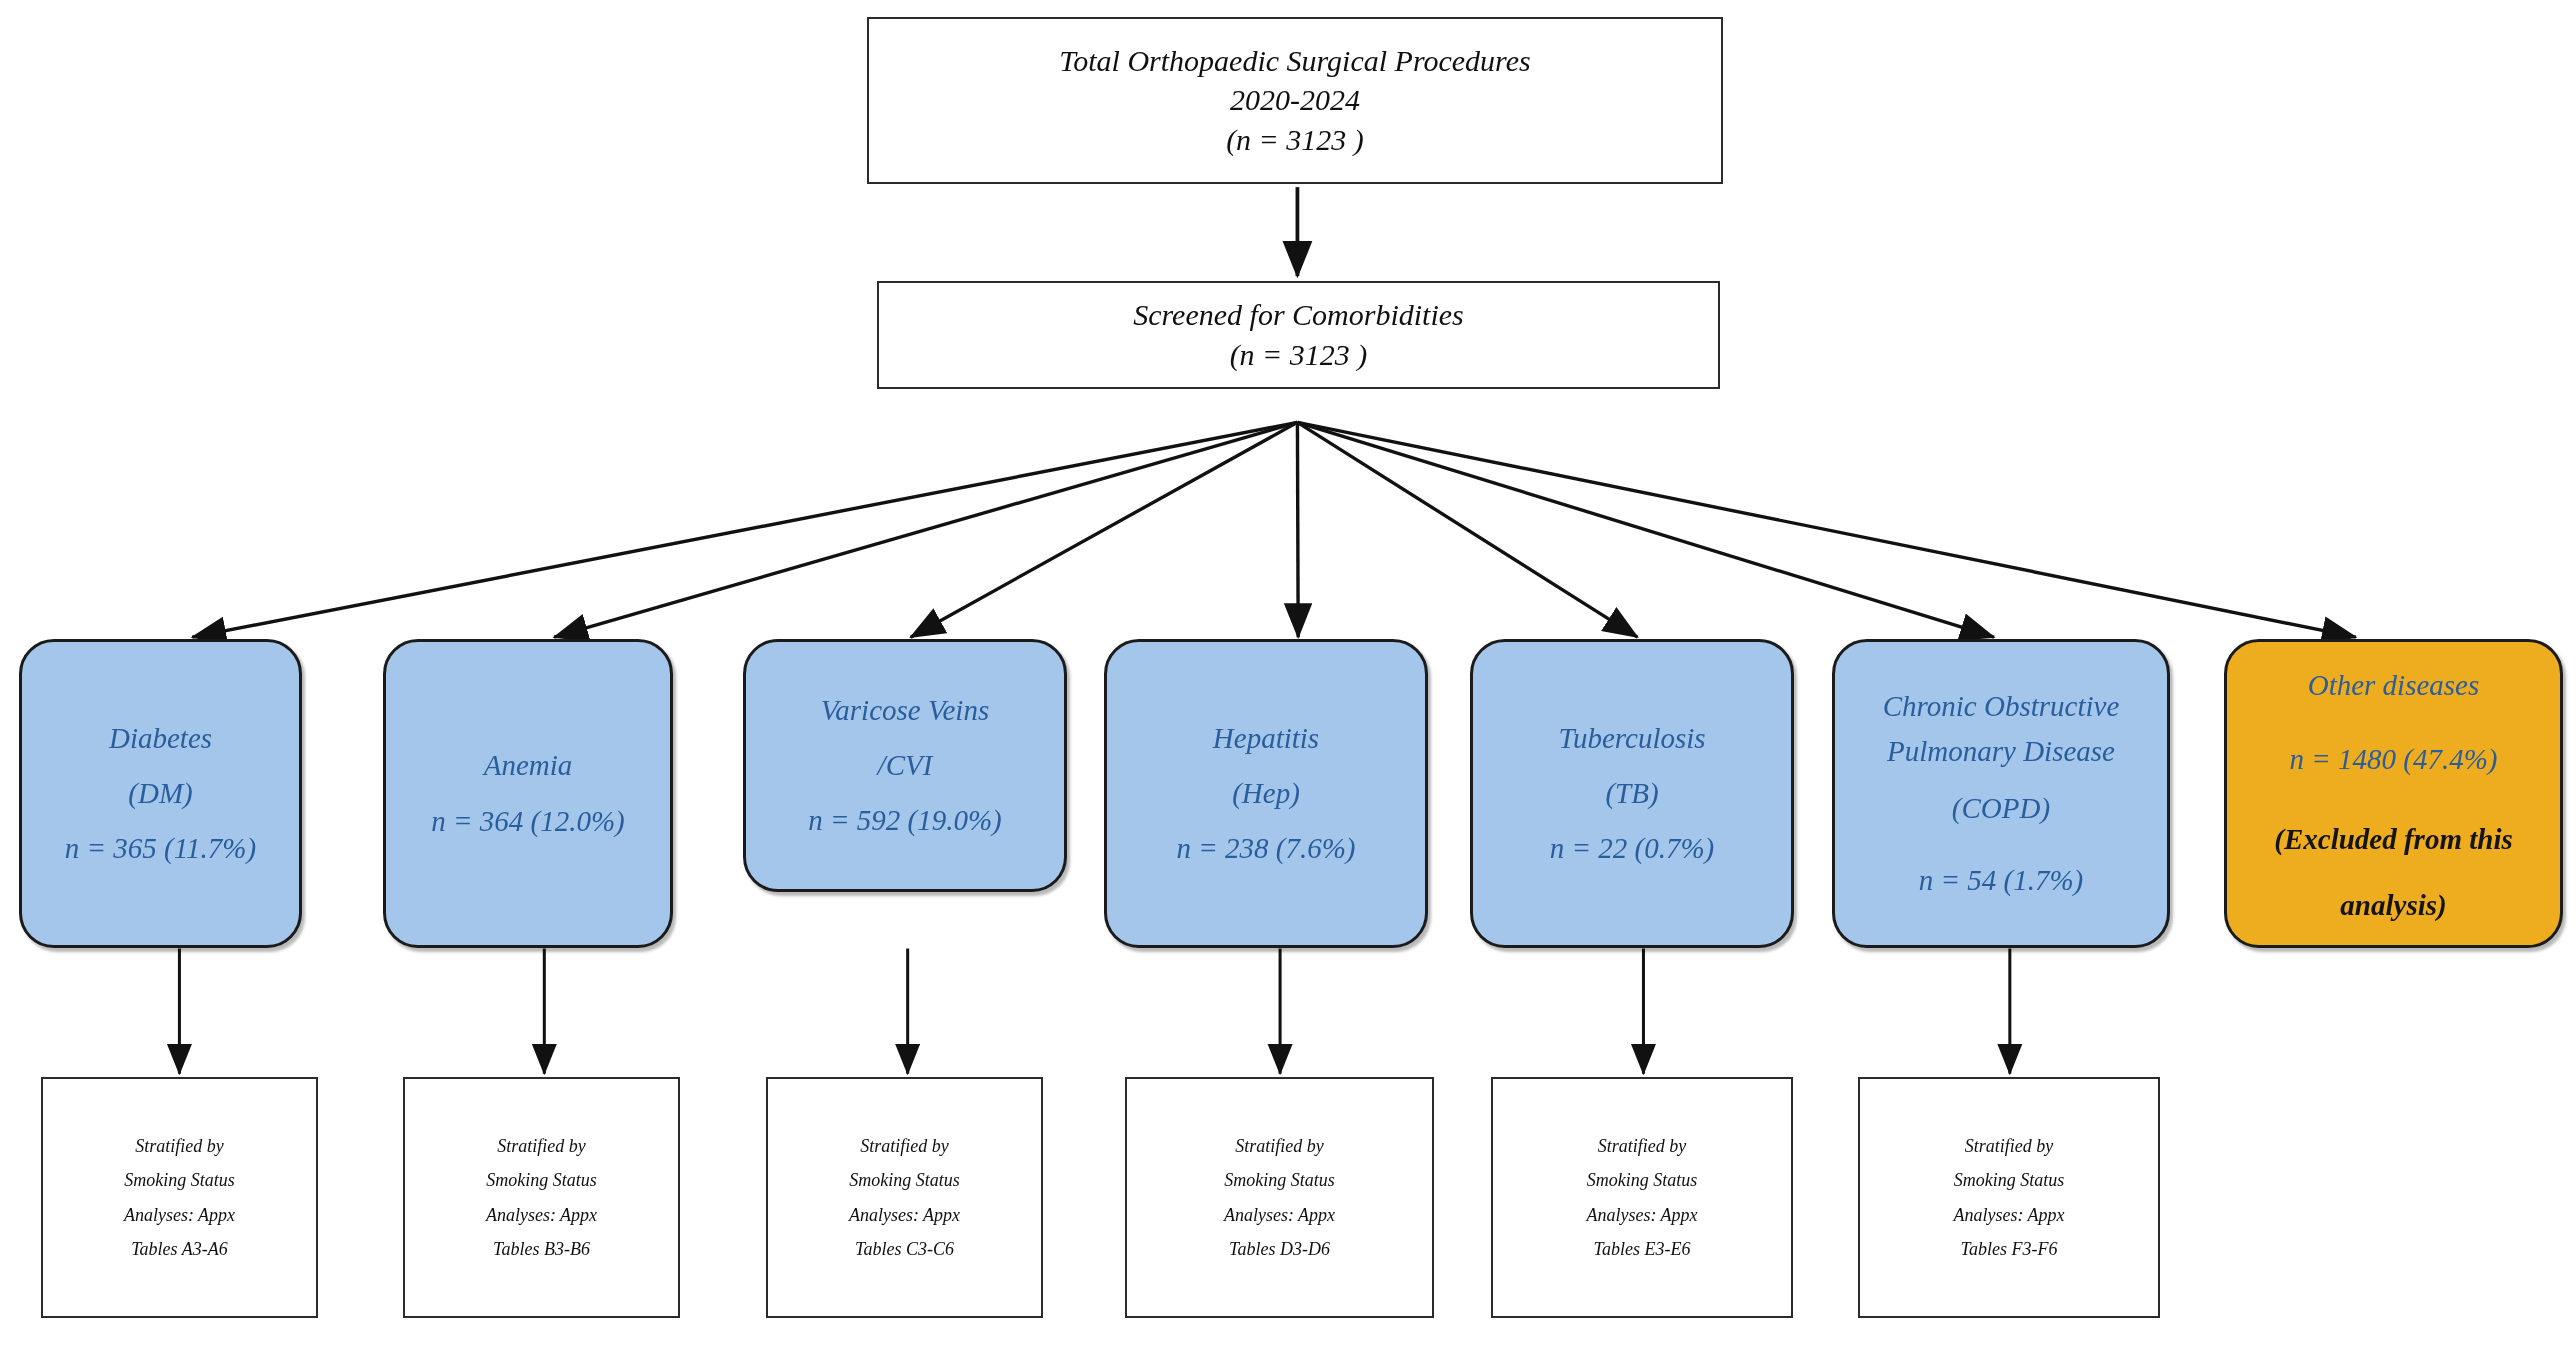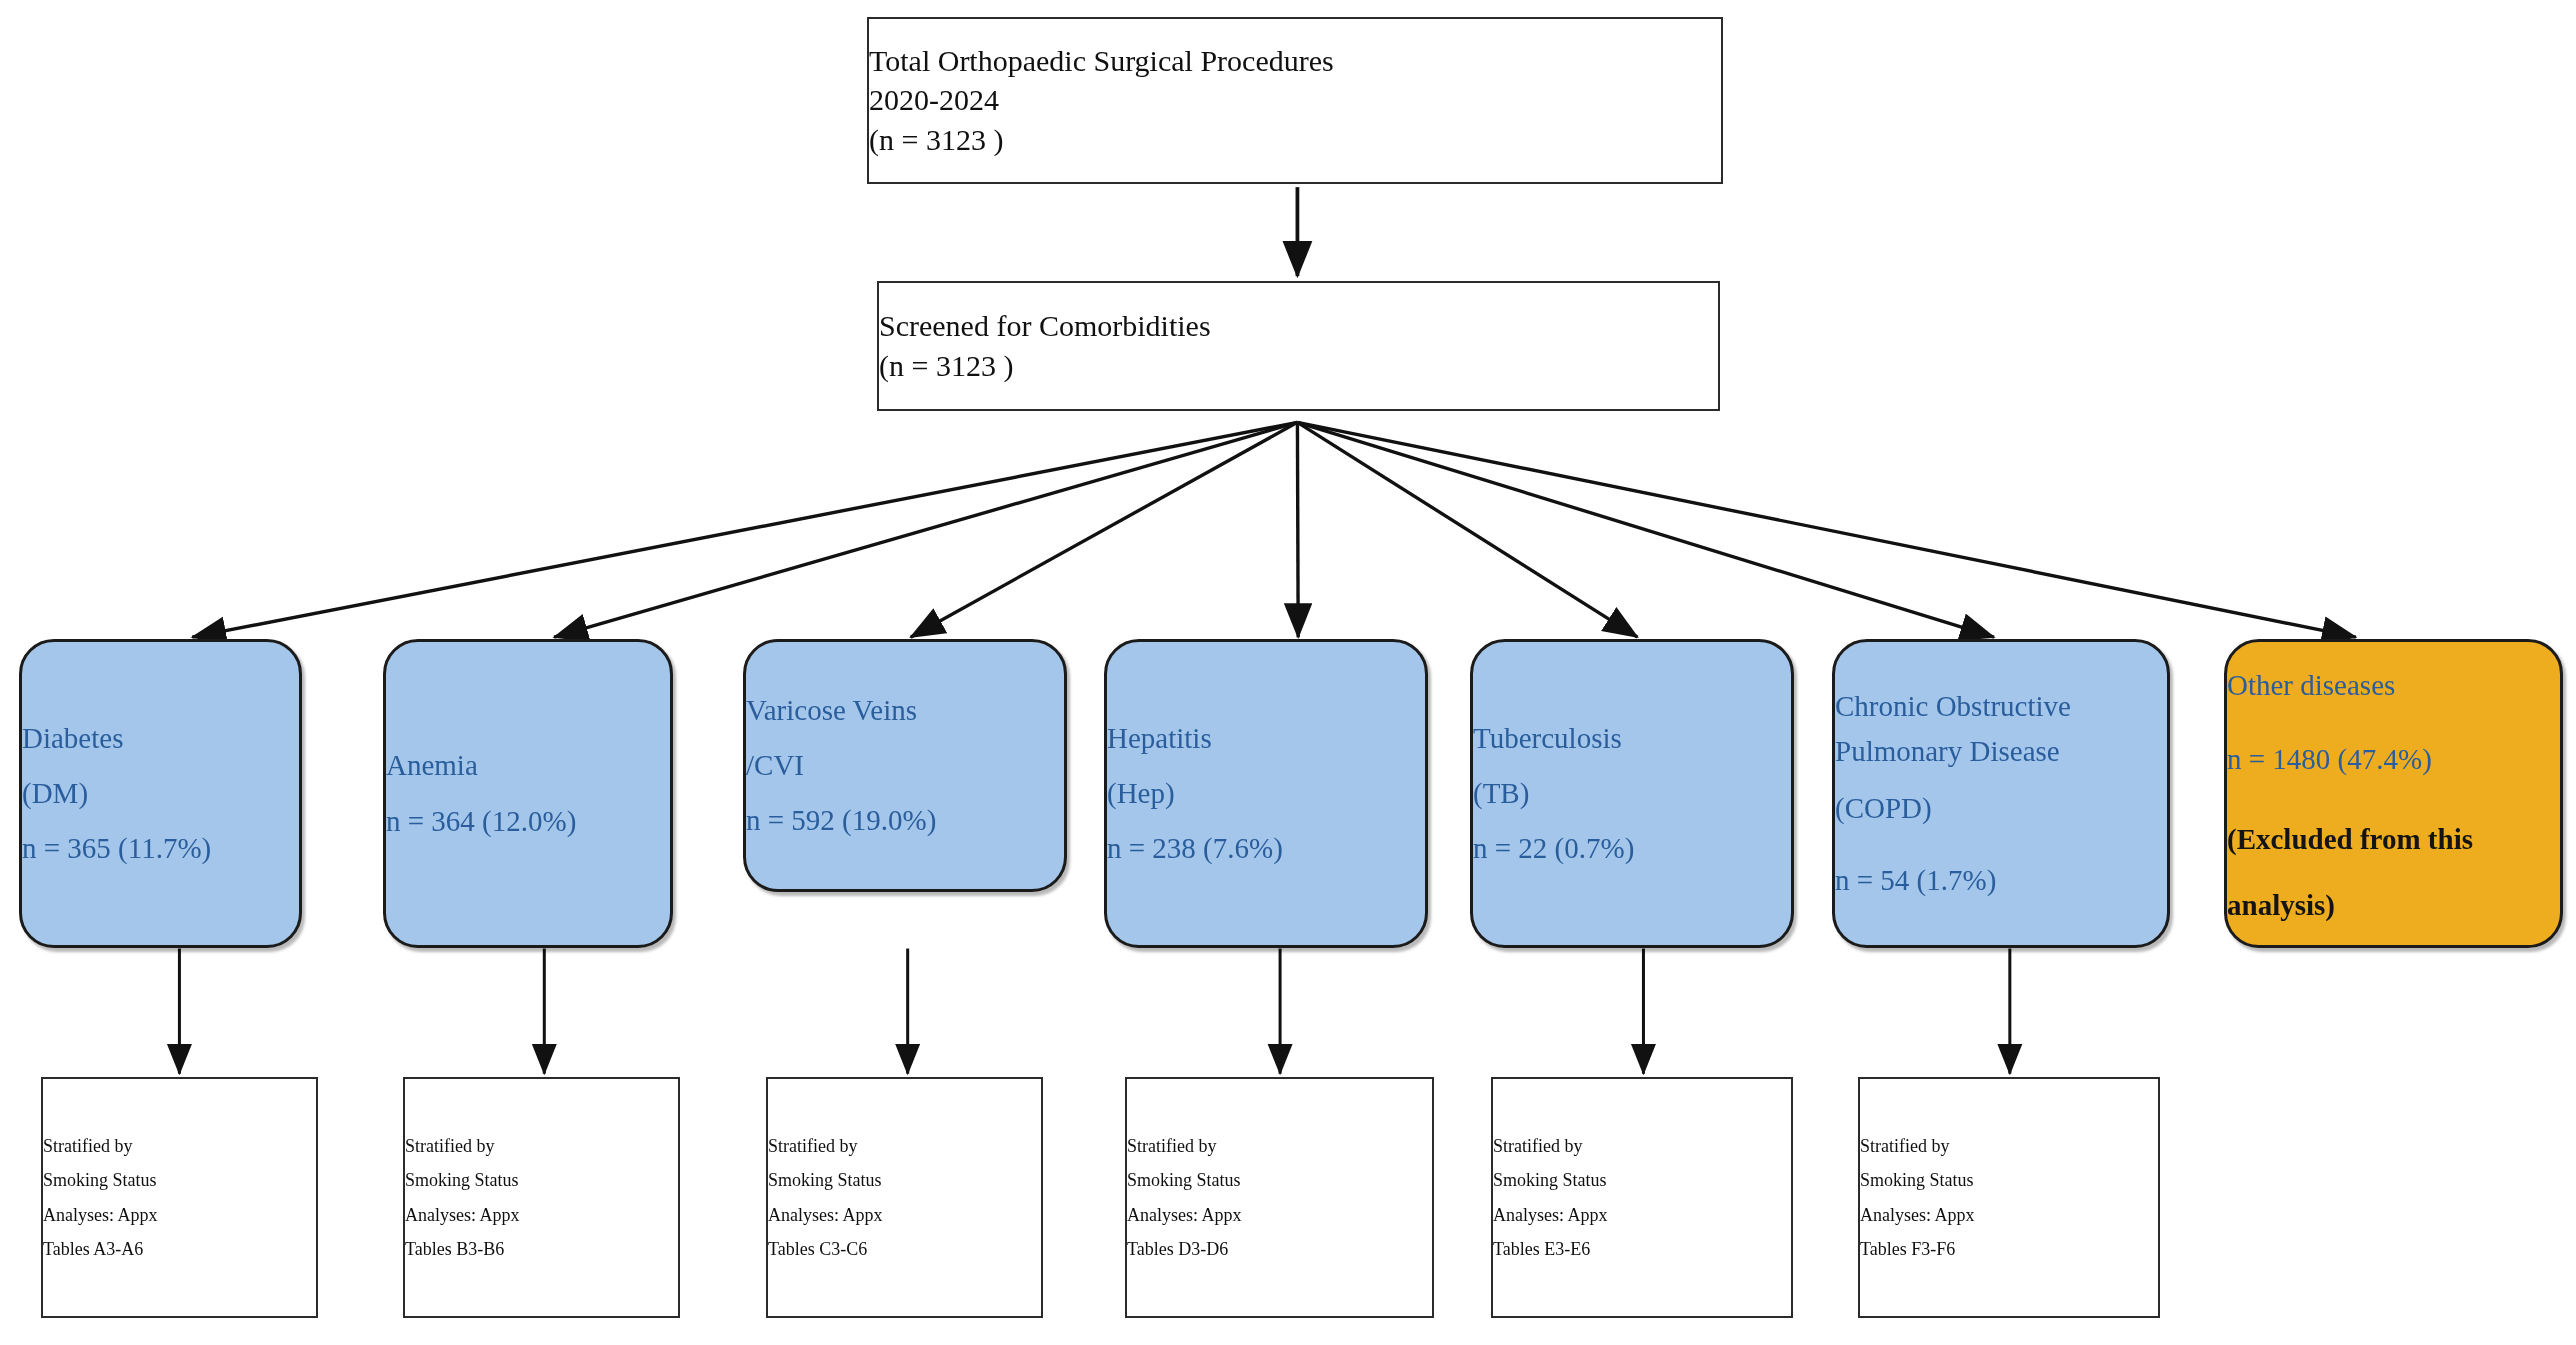--- a/index.html
+++ b/index.html
@@ -25,21 +25,22 @@
     height: 1346px;
     pointer-events: none;
   }
   .node {
     position: absolute;
     box-sizing: border-box;
     display: flex;
     flex-direction: column;
     align-items: center;
     justify-content: center;
-    text-align: left;
+    text-align: center;
+    font-style: italic;
   }
   .node .line {
     display: block;
     width: 100%;
   }
   
   .rect-node {
     background: #ffffff;
     border: 2.3px solid #2b2b2b;
     color: #101010;
@@ -115,21 +116,21 @@
     <line x1="2180" y1="1258" x2="2180" y2="1424" stroke="#111111" stroke-width="4" marker-end="url(#arrowheadsm)"></line>
     <line x1="2666" y1="1258" x2="2666" y2="1424" stroke="#111111" stroke-width="4" marker-end="url(#arrowheadsm)"></line>
   </svg>
 
   <div class="node rect-node top-node" style="left:867px; top:16.6px; width:856px; height:167px;">
     <span class="line">Total Orthopaedic Surgical Procedures</span>
     <span class="line">2020-2024</span>
     <span class="line">(n = 3123  )</span>
   </div>
 
-  <div class="node rect-node screen-node" style="left:877px; top:281px; width:843px; height:130px;">
+  <div class="node rect-node screen-node" style="left:877px; top:281px; width:843px; height:108px;">
     <span class="line">Screened for Comorbidities</span>
     <span class="line">(n = 3123  )</span>
   </div>
 
   <div class="node round-node blue-node" style="left:19px; top:639px; width:283px; height:309px;">
     <span class="line">Diabetes</span>
     <span class="line">(DM)</span>
     <span class="line">n = 365 (11.7%)</span>
   </div>
 

